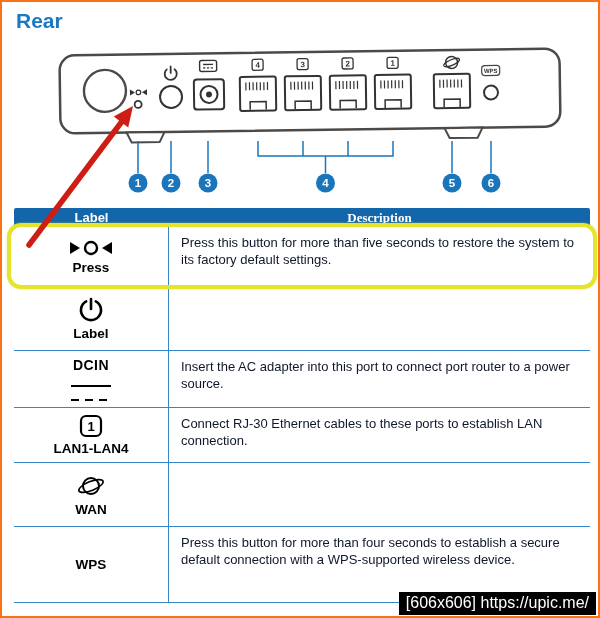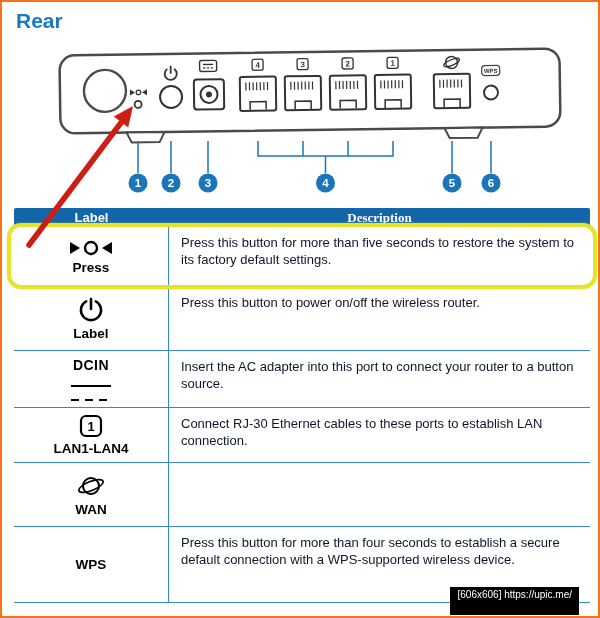--- a/index.html
+++ b/index.html
@@ -52,22 +52,22 @@
     box-shadow:0 0 2px rgba(214,214,40,.65);
   }
 
   .dcin { display:flex; flex-direction:column; align-items:center; gap:12px; }
   .dcin-text { font-weight:bold; font-size:14px; letter-spacing:.5px; }
   .dcin-solid { width:40px; height:2px; background:#000; }
   .dcin-dash  { width:40px; height:2px;
     background:repeating-linear-gradient(90deg,#000 0 8px,transparent 8px 14px); }
 
   .watermark {
-    position:absolute; right:19px; bottom:1px; z-index:40;
-    background:#000; color:#fff; font-size:10px; padding:2px 7px 15px 7px;
+    position:absolute; right:2px; bottom:1px; z-index:40;
+    background:#000; color:#fff; font-size:16px; padding:2px 7px 3px 7px;
   }
 </style>
 </head>
 <body>
 
 <div class="page">
 
   <div class="title">Rear</div>
 
   <svg class="router-svg" width="600" height="170" viewBox="0 0 600 170">
@@ -210,32 +210,31 @@
     </div>
 
     <div class="trow r2">
       <div class="label-cell">
         <svg width="26" height="26" viewBox="0 0 26 26">
           <path d="M 8.2 4.4 A 10 10 0 1 0 17.8 4.4" fill="none" stroke="#000" stroke-width="2.6" stroke-linecap="round"></path>
           <line x1="13" y1="2" x2="13" y2="12" stroke="#000" stroke-width="2.6" stroke-linecap="round"></line>
         </svg>
         <span class="row-label">Label</span>
       </div>
-      <div class="desc-cell">Press this button to power on/off the wireless router.</div>
     </div>
 
     <div class="trow r3">
       <div class="label-cell">
         <div class="dcin">
           <span class="dcin-text">DCIN</span>
           <span class="dcin-solid"></span>
           <span class="dcin-dash"></span>
         </div>
       </div>
-      <div class="desc-cell">Insert the AC adapter into this port to connect your router to a button source.</div>
+      <div class="desc-cell">Insert the AC adapter into this port to connect port router to a power source.</div>
     </div>
 
     <div class="trow r4">
       <div class="label-cell">
         <svg width="24" height="24" viewBox="0 0 24 24">
           <rect x="2" y="2" width="20" height="20" rx="5" fill="none" stroke="#000" stroke-width="2.2"></rect>
           <text x="12" y="17" text-anchor="middle" font-size="13" font-weight="bold" fill="#000">1</text>
         </svg>
         <span class="row-label">LAN1-LAN4</span>
       </div>

